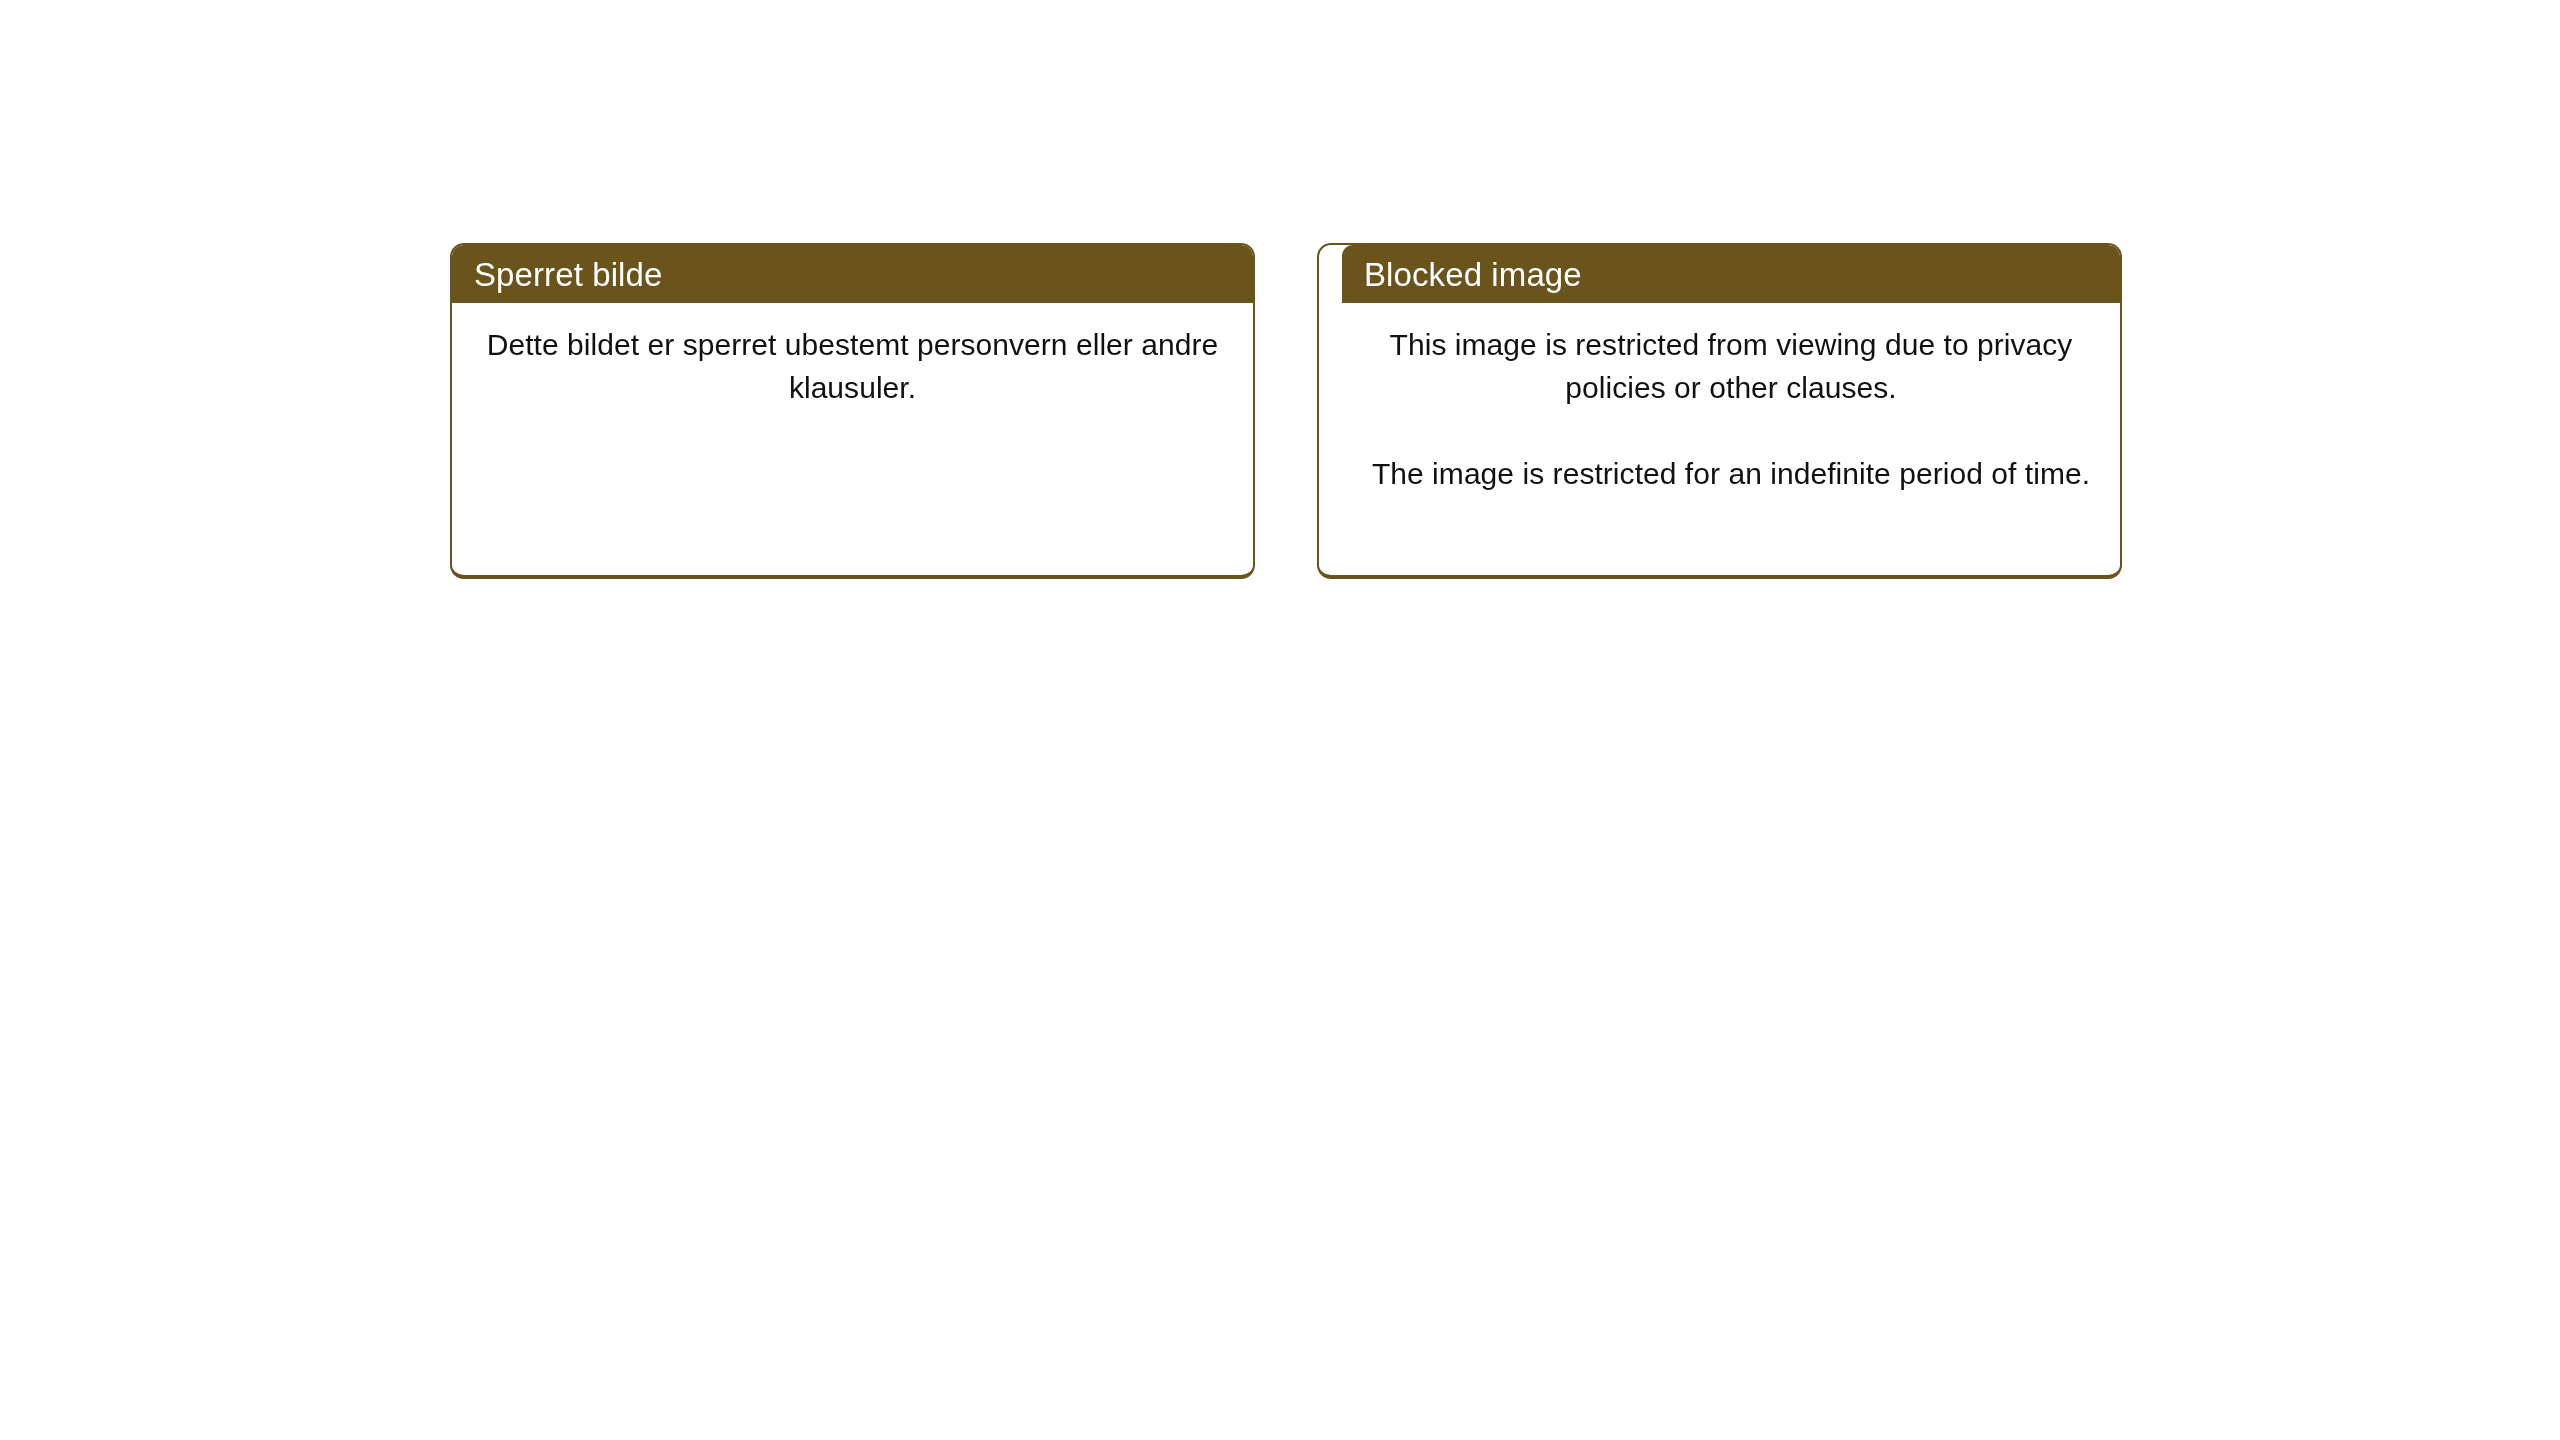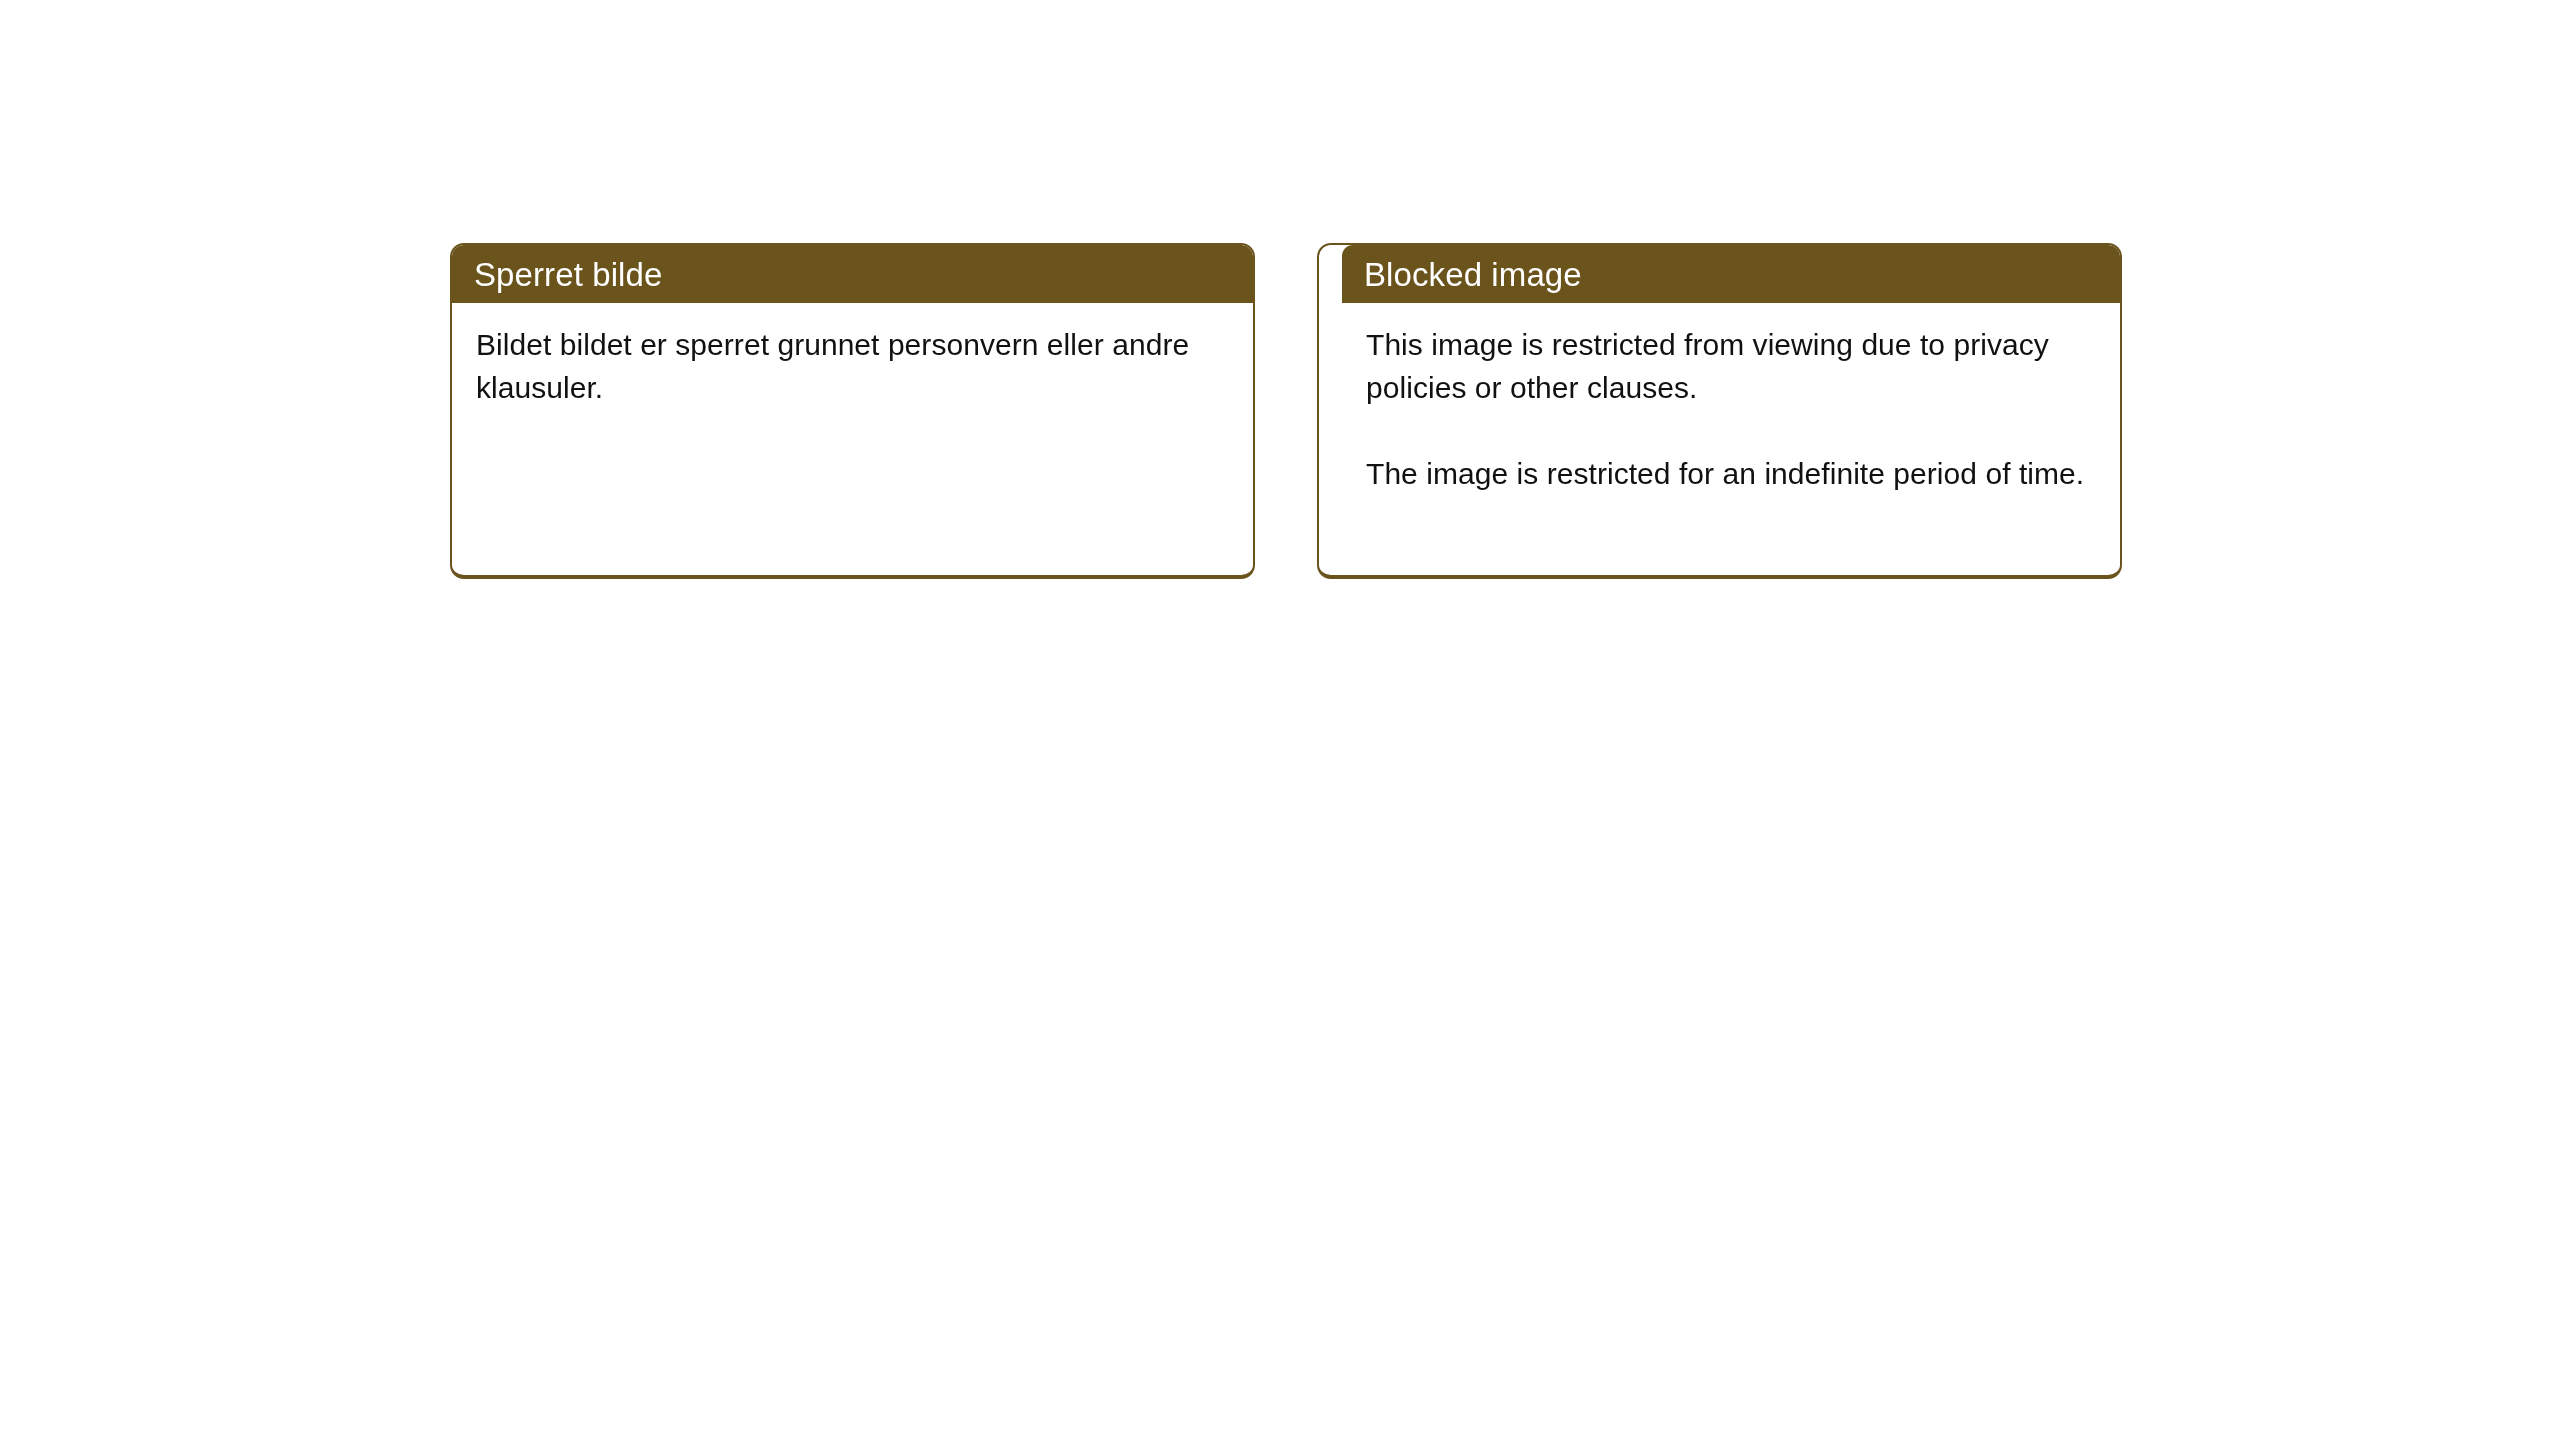--- a/index.html
+++ b/index.html
@@ -16,20 +16,21 @@
     font-family: "Liberation Sans", "DejaVu Sans", sans-serif;
     -webkit-font-smoothing: antialiased;
   }
 
   .stage {
     position: absolute;
     left: 0;
     top: 0;
     width: 2560px;
     height: 1440px;
+    text-align: center;
   }
 
   .notice-card {
     position: absolute;
     top: 243px;
     width: 805px;
     height: 336px;
     box-sizing: border-box;
     background: #ffffff;
     border: 2px solid var(--frame, #6b541c);
@@ -82,21 +83,21 @@
 </head>
 <body style="background: rgb(255, 255, 255);">
 
 <div class="stage">
 
   <section class="notice-card left">
     <div class="card-header">
       <span class="card-title">Sperret bilde</span>
     </div>
     <div class="card-body">
-      <p>Bildet bildet er sperret grunnet personvern eller andre klausuler.</p>
+      <p>Dette bildet er sperret ubestemt personvern eller andre klausuler.</p>
     </div>
   </section>
 
   <section class="notice-card right">
     <div class="card-header">
       <span class="card-title">Blocked image</span>
     </div>
     <div class="card-body">
       <p>This image is restricted from viewing due to privacy policies or other clauses.</p>
       <p>The image is restricted for an indefinite period of time.</p>

